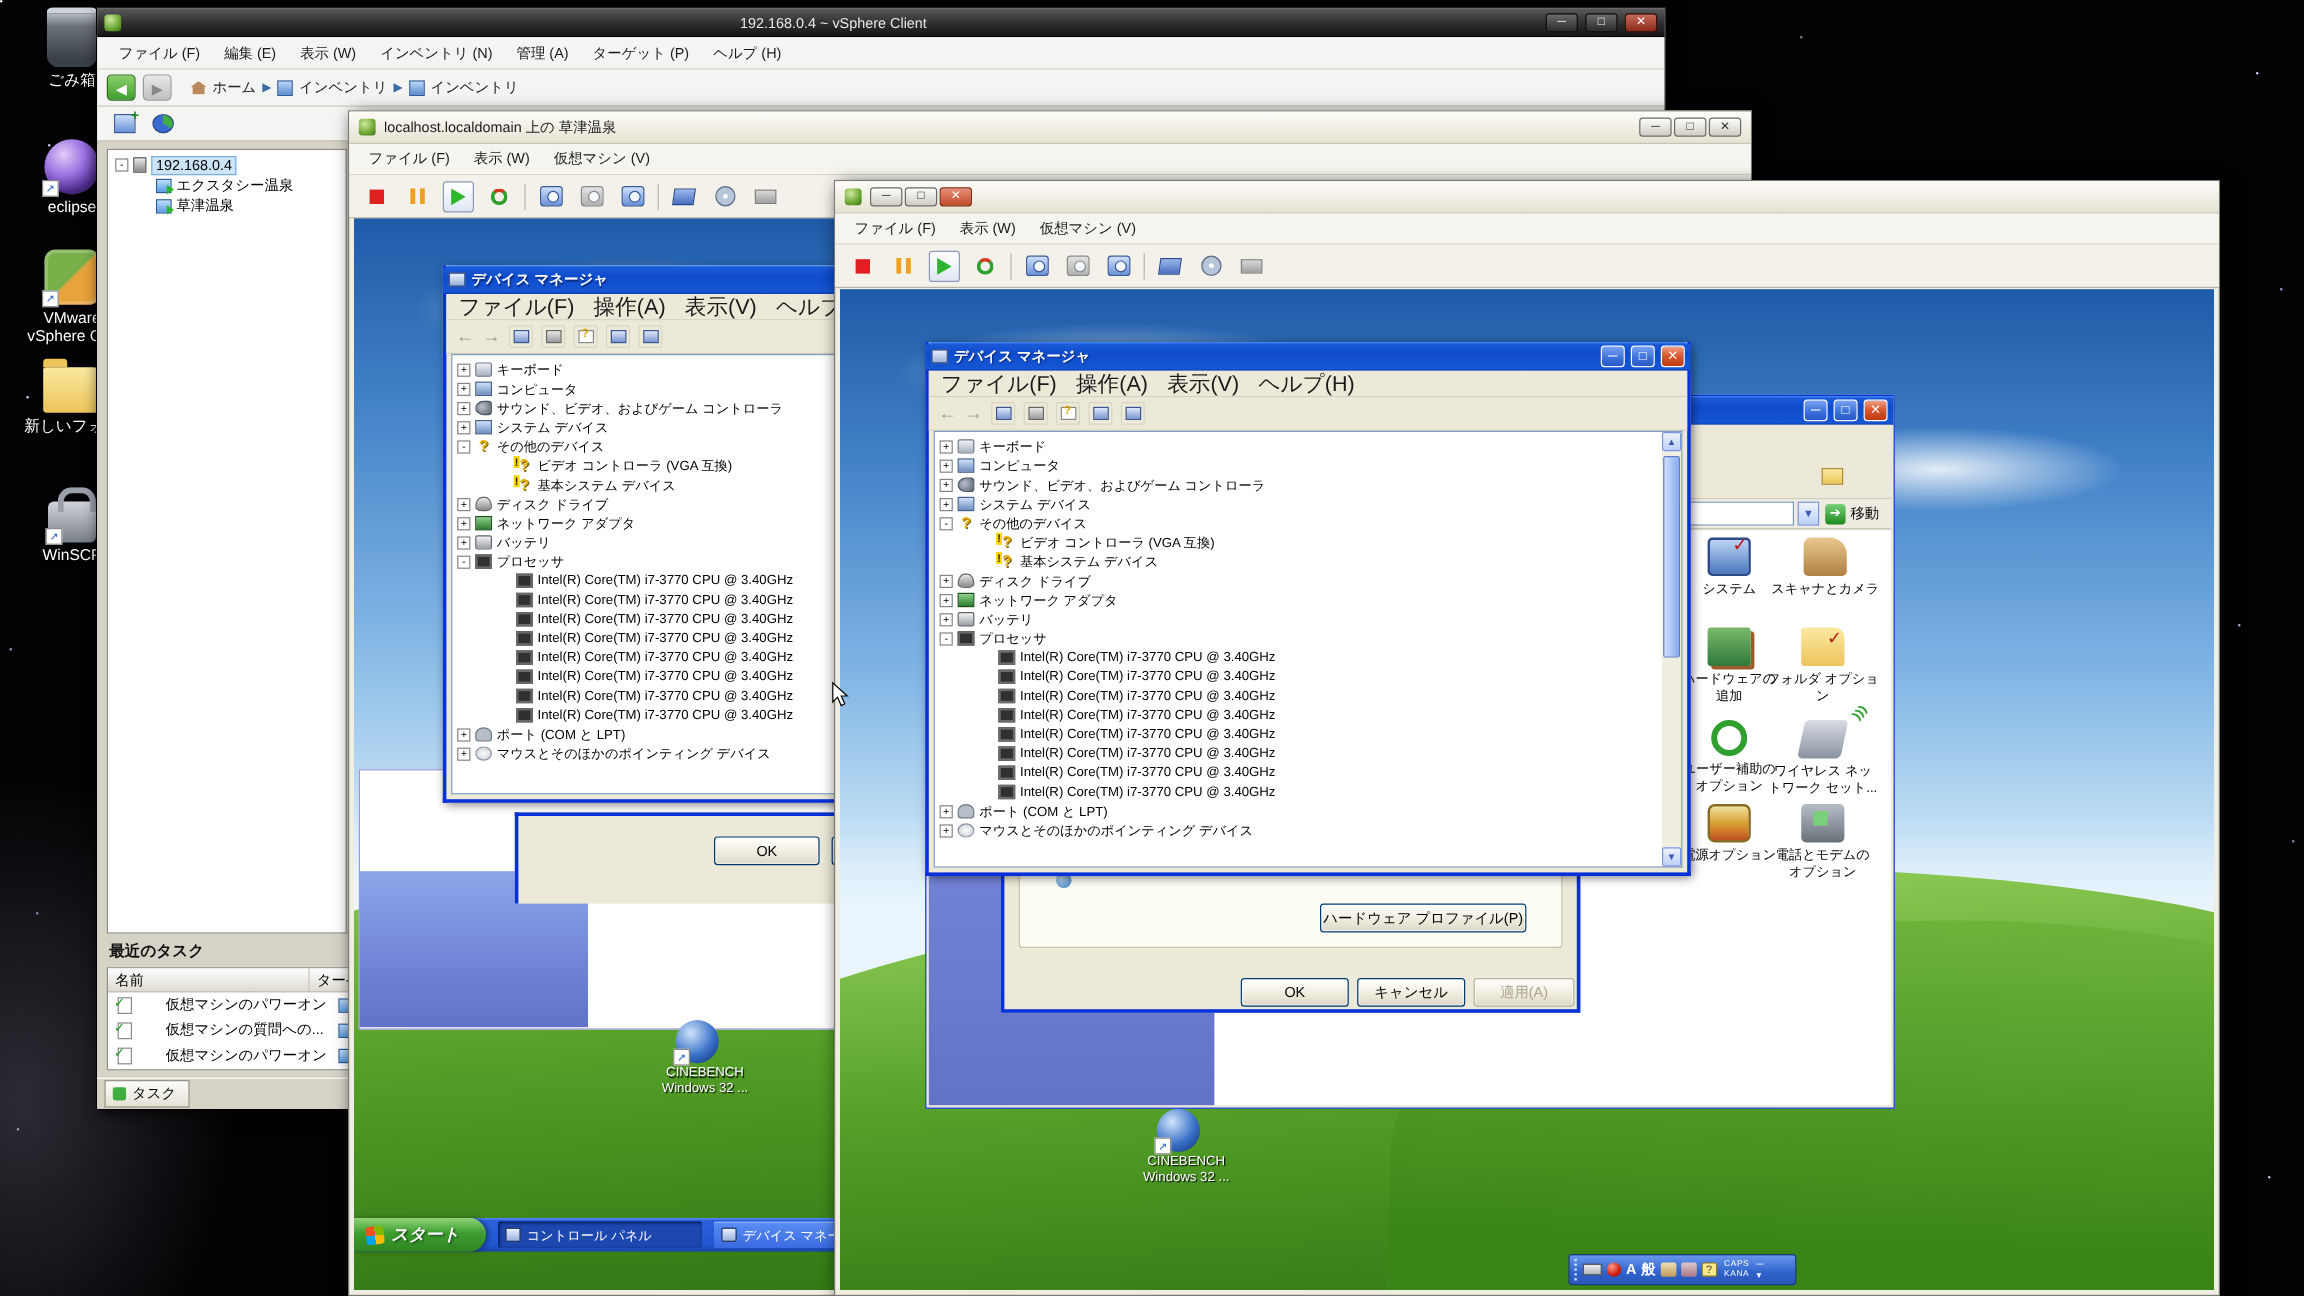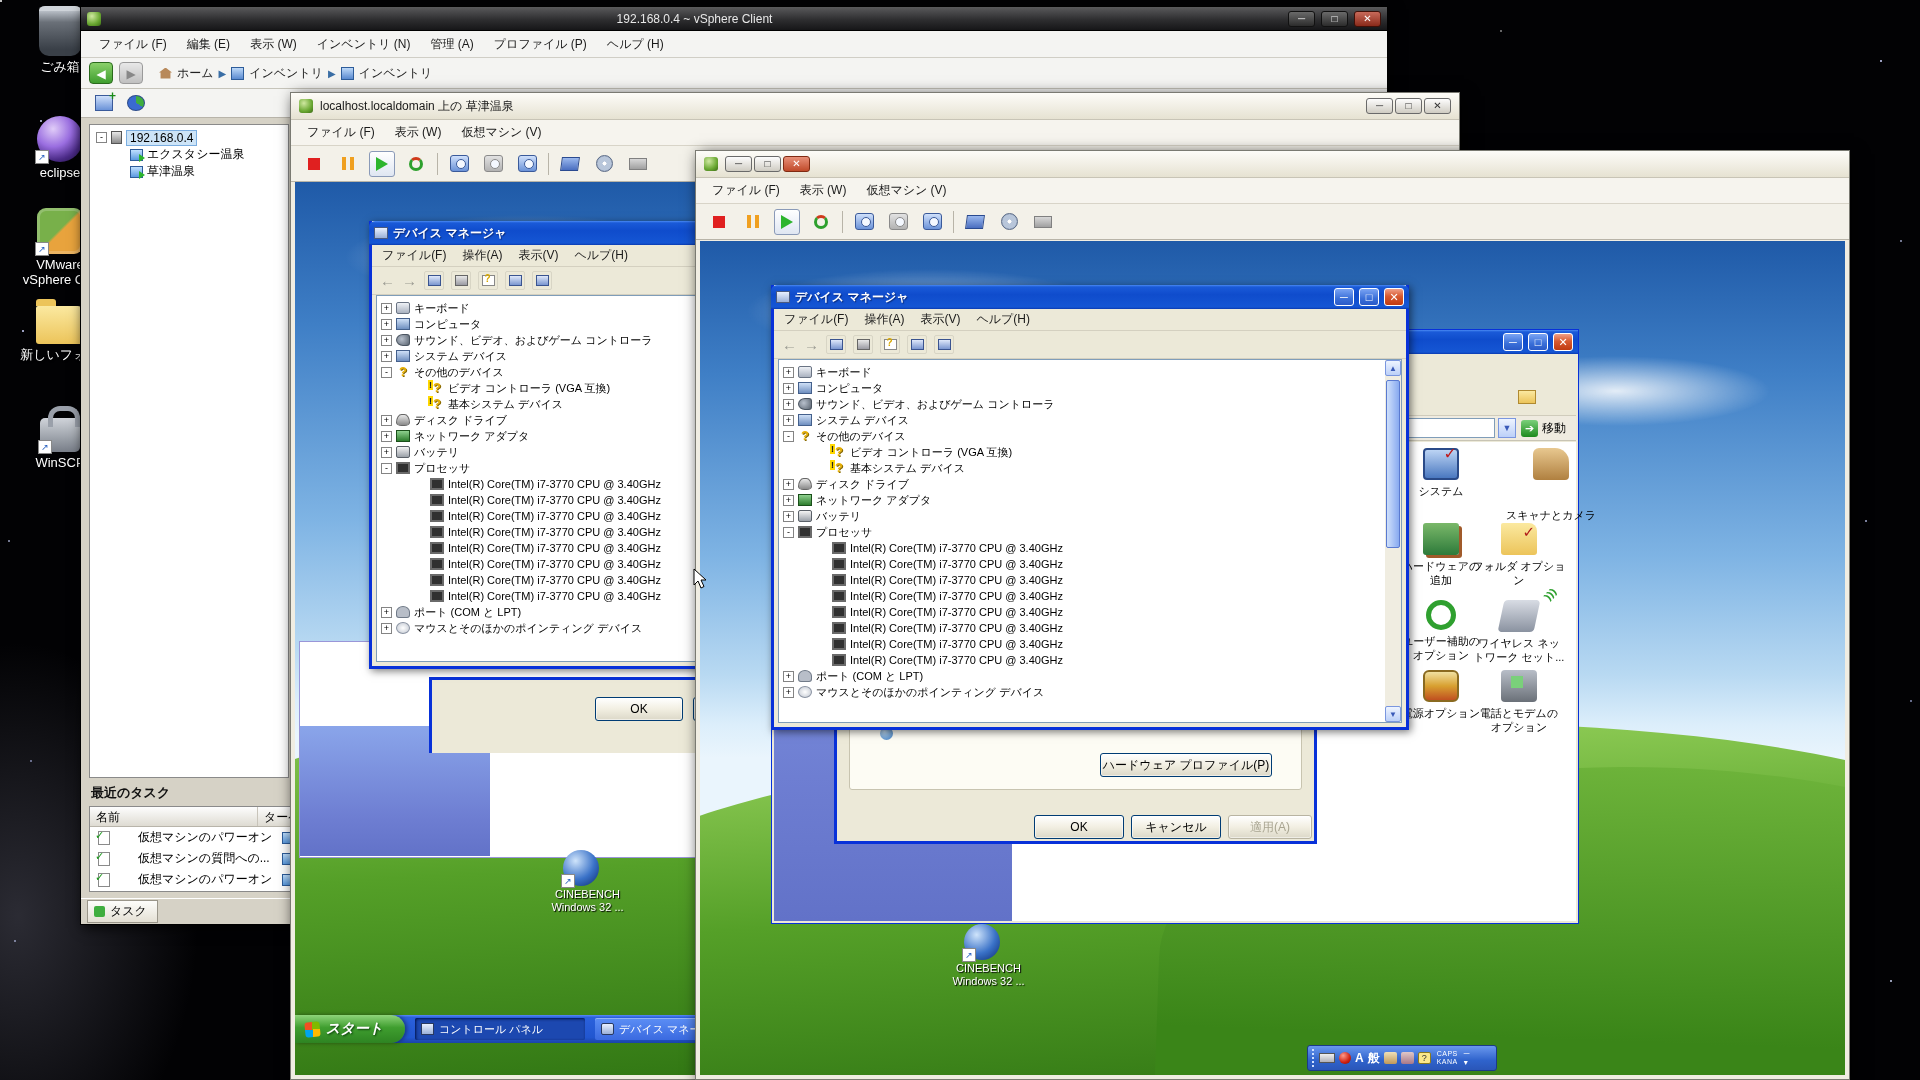--- a/index.html
+++ b/index.html
@@ -102,21 +102,21 @@
 radial-gradient(ellipse 260px 60px at 20% 14%,rgba(255,255,255,.6),transparent 70%),
 radial-gradient(ellipse 200px 45px at 55% 48%,rgba(255,255,255,.5),transparent 70%);}
 .hill1{position:absolute;left:-12%;width:130%;top:54%;height:60%;background:linear-gradient(180deg,#8fcc56,#55a028 35%,#2e7312 80%);border-radius:48% 52% 0 0/30% 38% 0 0;transform:rotate(-3deg);}
 .hill2{position:absolute;right:-20%;width:80%;top:60%;height:55%;background:linear-gradient(180deg,#6db33a,#3a8518 60%);border-radius:55% 45% 0 0/45% 30% 0 0;transform:rotate(2deg);}
 .xp-titlebar{height:24px;margin:0 -3px;background:linear-gradient(180deg,#4a8af4 0%,#1a5ad8 8%,#0f4ccc 40%,#1556d4 92%,#0a3ab0);border-radius:6px 6px 0 0;display:flex;align-items:center;gap:5px;padding:0 5px;}
 .xp-title{color:#fff;font-weight:bold;font-size:12px;text-shadow:1px 1px 1px #0a2a7a;flex:1;white-space:nowrap;}
 .xpbtn{width:20px;height:18px;border-radius:3px;border:1px solid #fff;background:linear-gradient(#7aa4f4,#3a6fd8 60%,#2a5ac8);color:#fff;font-size:11px;line-height:16px;text-align:center;font-weight:bold;cursor:pointer;}
 .xpbtn.close{background:linear-gradient(#f0a088,#d85a30 45%,#c03a10);}
 .dm-ticon{width:14px;height:12px;background:linear-gradient(#e8f0ff,#9ab0d8);border:1px solid #4a5a80;}
 .xp-menubar{height:22px;background:#ece9d8;display:flex;align-items:center;padding:0 2px;border-bottom:1px solid #d4d0c0;}
-.xp-menubar .menu-item{padding:3px 8px;font-size:12px;}
+.xp-menubar .menu-item{padding:3px 8px;font-size:18px;}
 .xp-toolbar{height:28px;background:#ece9d8;display:flex;align-items:center;gap:7px;padding:0 8px;border-bottom:1px solid #d4d0c0;}
 .dmt-arrow{font-size:15px;color:#9a9a92;}
 .dmt-btn{width:20px;height:19px;border:1px solid #9a96883d;border-radius:2px;display:flex;align-items:center;justify-content:center;}
 .dmt-glyph{width:13px;height:11px;background:linear-gradient(#dfe8fa,#7a96d0);border:1px solid #3a5490;}
 .dmt-glyph.print{background:linear-gradient(#e8e8e8,#9a9aa2);border-color:#666;}
 .dmt-glyph.help{background:#fff;border-color:#888;position:relative;}
 .dmt-glyph.help::after{content:"?";position:absolute;left:2px;top:-3px;color:#d8a800;font-size:10px;font-weight:bold;}
 .dm-tree{position:absolute;left:4px;right:4px;top:74px;bottom:4px;background:#fff;border:1px solid #7f9db9;overflow:hidden;padding:4px 0 0 4px;}
 .dm-row{display:flex;align-items:center;gap:4px;height:16px;font-size:11px;white-space:nowrap;cursor:pointer;}
 .dm-row.child{padding-left:34px;}
@@ -244,21 +244,21 @@
       <div class="wbtn dark">─</div>
       <div class="wbtn dark">□</div>
       <div class="wbtn reddark">✕</div>
     </div>
     <div class="vs-menubar">
         <span class="menu-item">ファイル (F)</span>
         <span class="menu-item">編集 (E)</span>
         <span class="menu-item">表示 (W)</span>
         <span class="menu-item">インベントリ (N)</span>
         <span class="menu-item">管理 (A)</span>
-        <span class="menu-item">プロファイル (P)</span>
+        <span class="menu-item">ターゲット (P)</span>
         <span class="menu-item">ヘルプ (H)</span>
       </div>
     <div class="vs-toolbar">
       <div class="navbtn back">◀</div>
       <div class="navbtn fwd">▶</div>
       <div class="crumb">
         <div class="home-ico"></div>
         <span>ホーム</span>
         <span class="sep">▶</span>
         <div class="inv-ico"></div>
@@ -632,21 +632,21 @@
             <span>移動</span>
           </div>
         </div>
         <div class="cp-content" style="top:112px;">
           <div class="cp-bluepane"></div>
           <div>
               <div class="cp-item" style="left: 624px; top: 6px;">
                 <div class="cp-ico system-icon"></div>
                 <div class="cp-line">システム</div>
               </div>
-              <div class="cp-item" style="left: 734px; top: 6px; gap: 24px;">
+              <div class="cp-item" style="left: 704px; top: 6px;">
                 <div class="cp-ico scanner-camera-icon"></div>
                 <div class="cp-line">スキャナとカメラ</div>
               </div>
               <div class="cp-item" style="left: 624px; top: 81px;">
                 <div class="cp-ico add-hardware-icon"></div>
                 <div class="cp-line">ハードウェアの</div>
                 <div class="cp-line">追加</div>
               </div>
               <div class="cp-item" style="left: 702px; top: 81px;">
                 <div class="cp-ico folder-options-icon"></div>

